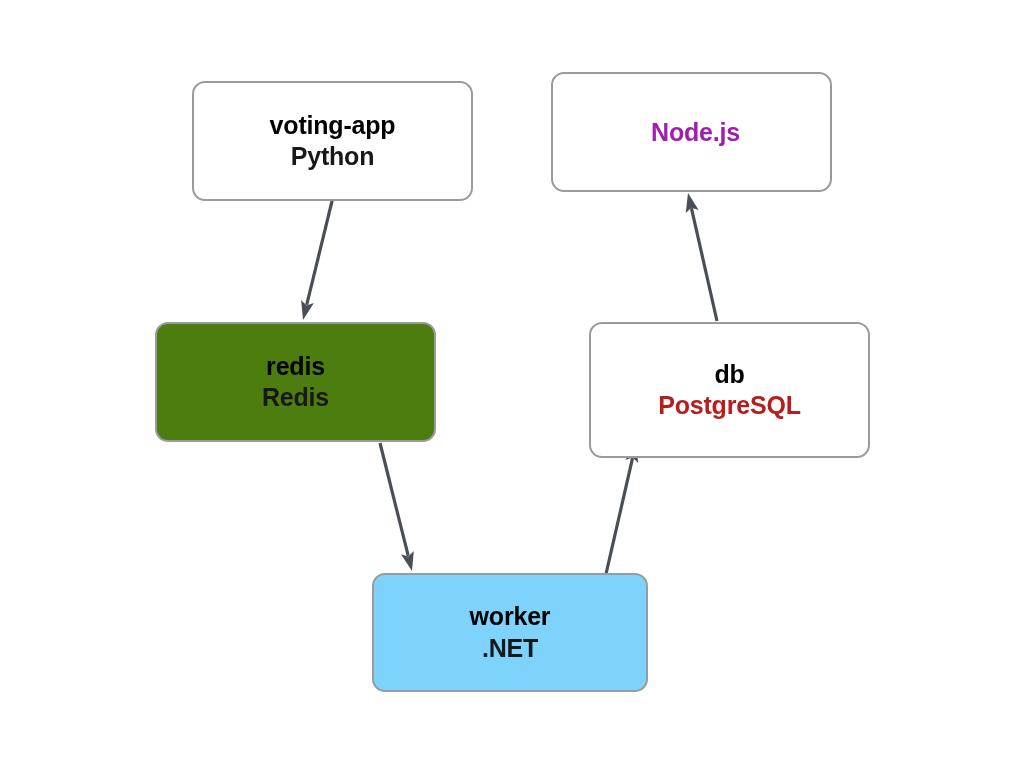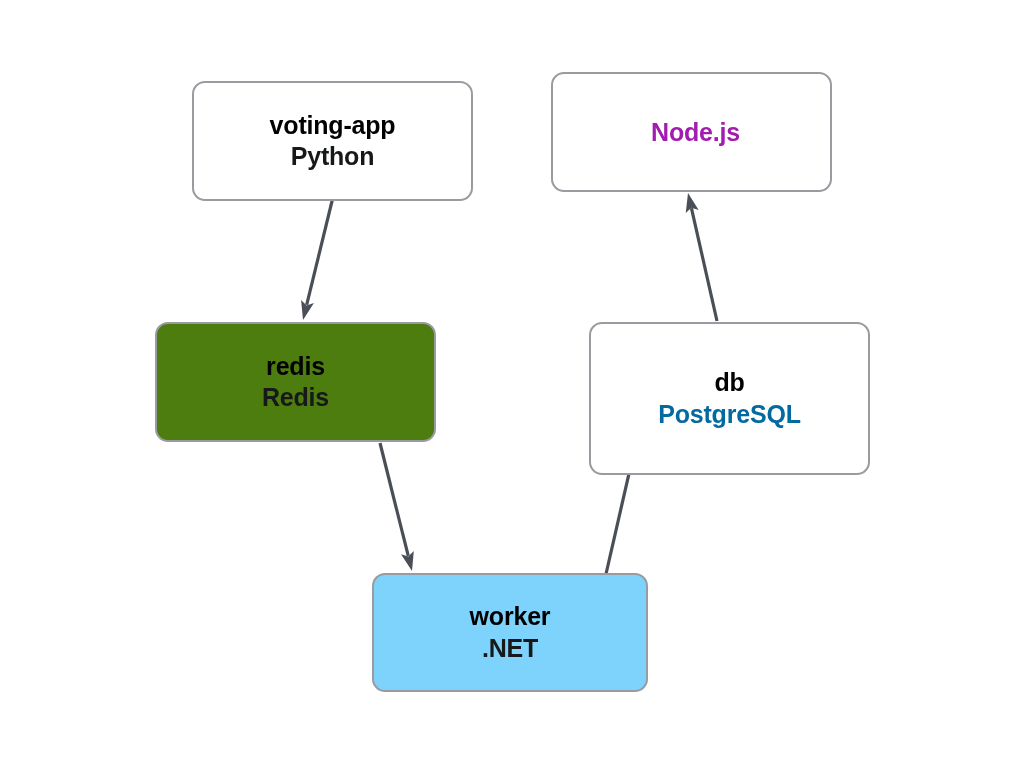--- a/index.html
+++ b/index.html
@@ -89,23 +89,23 @@
 
   <div class="node" style="left: 551px; top: 72px; width: 281px; height: 120px; border-color: rgb(154, 155, 160); background: rgb(255, 255, 255);">
     <div class="node-subtitle" style="color: #a21caf; margin-left: 8px;">Node.js</div>
   </div>
 
   <div class="node" style="left: 155px; top: 322px; width: 281px; height: 120px; border-color: rgb(154, 155, 160); background: #4d7c0f;">
     <div class="node-title" style="color: rgb(0, 0, 0);">redis</div>
     <div class="node-subtitle" style="color: rgb(23, 24, 26);">Redis</div>
   </div>
 
-  <div class="node" style="left: 589px; top: 322px; width: 281px; height: 153px; border-color: rgb(154, 155, 160); background: rgb(255, 255, 255);">
+  <div class="node" style="left: 589px; top: 322px; width: 281px; height: 136px; border-color: rgb(154, 155, 160); background: rgb(255, 255, 255);">
     <div class="node-title" style="color: rgb(0, 0, 0);">db</div>
-    <div class="node-subtitle" style="color: #0369a1;">PostgreSQL</div>
+    <div class="node-subtitle" style="color: #b91c1c;">PostgreSQL</div>
   </div>
 
   <div class="node" style="left: 372px; top: 573px; width: 276px; height: 119px; border-color: rgb(154, 155, 160); background: #7dd3fc;">
     <div class="node-title" style="color: rgb(0, 0, 0);">worker</div>
     <div class="node-subtitle" style="color: rgb(23, 24, 26);">.NET</div>
   </div>
 
 </div>
 
 </body></html>

